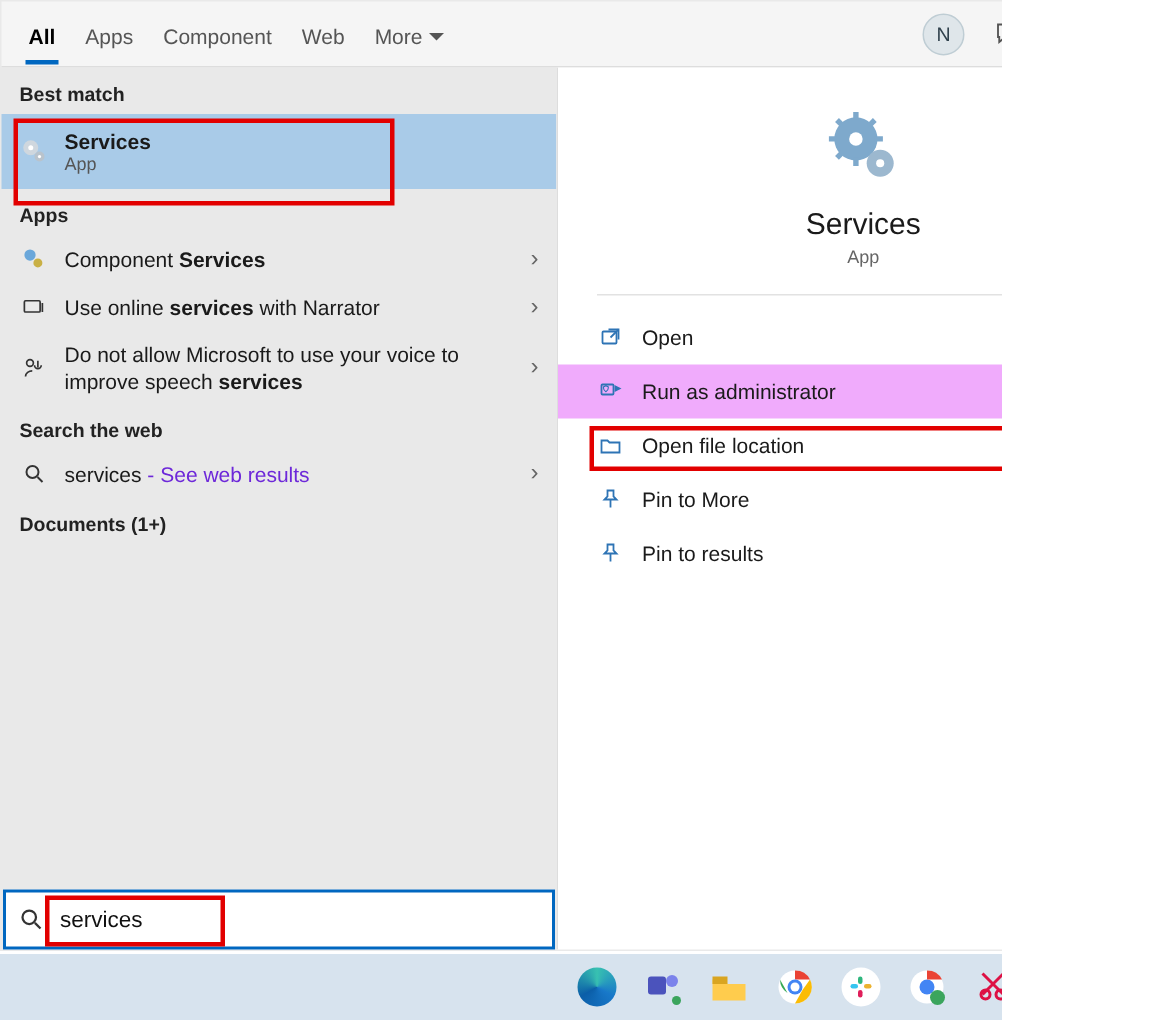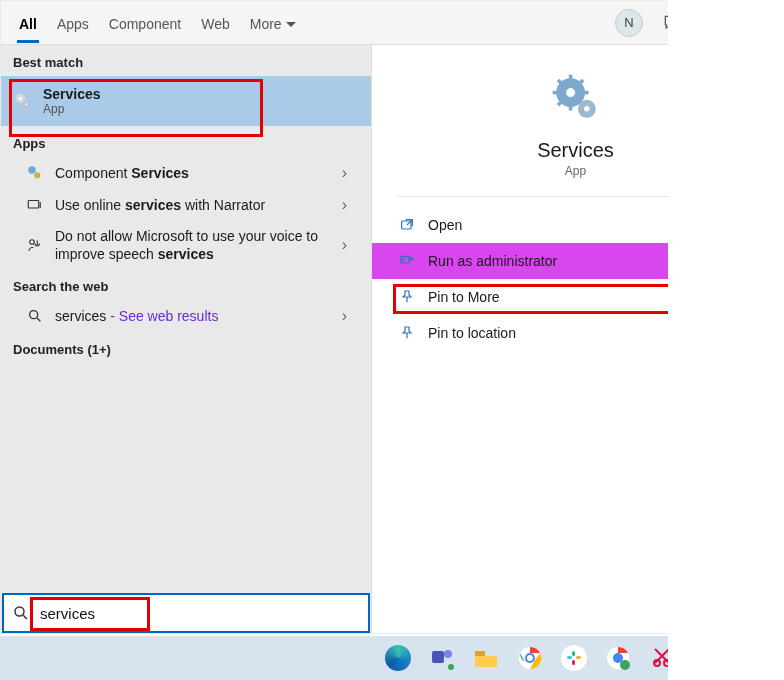--- a/index.html
+++ b/index.html
@@ -15,37 +15,37 @@
   .tabs-right { margin-left: auto; display: flex; align-items: center; gap: 18px; padding-right: 8px; }
   .avatar { width: 28px; height: 28px; border-radius: 50%; background: #dfe6ea; border: 1px solid #bfcdd4; display: flex; align-items: center; justify-content: center; font-size: 13px; color: #31424d; }
   .iconbtn { width: 22px; height: 22px; display: flex; align-items: center; justify-content: center; color: #555; }
   .dots { font-size: 18px; letter-spacing: 2px; color: #555; }
   .closex svg { width: 16px; height: 16px; stroke: #555; }
   
   .body { display: flex; height: calc(100% - 44px); }
   .left { width: 370px; background: #e9e9e9; padding-bottom: 8px; }
   .right { flex: 1; background: #fff; border-left: 1px solid #ddd; position: relative; }
   .section-title { font-weight: 600; font-size: 13px; padding: 10px 12px 6px; color: #222; }
-  .result-row { display: flex; align-items: center; padding: 6px 24px; gap: 10px; position: relative; }
+  .result-row { display: flex; align-items: center; padding: 6px 12px; gap: 10px; position: relative; }
   .result-row .chev { margin-left: auto; color: #666; font-size: 16px; }
   .result-row.best { background: #a9cbe8; padding: 10px 12px; }
   .row-icon { width: 20px; height: 20px; display: flex; align-items: center; justify-content: center; flex: 0 0 20px; }
   .ri-text { flex: 1; }
   .ri-title { font-size: 14px; color: #1a1a1a; }
   .ri-title.bold { font-weight: 700; }
   .ri-sub { font-size: 12px; color: #555; }
   .part-bold b { font-weight: 700; }
   
   .detail-hero { display: flex; flex-direction: column; align-items: center; padding-top: 26px; }
   .gear-big { width: 54px; height: 54px; }
   .detail-title { font-size: 20px; margin-top: 14px; }
   .detail-sub { font-size: 12px; color: #666; margin-top: 2px; }
   .detail-sep { height: 1px; background: #e2e2e2; margin: 18px 26px 10px; }
   .action { display: flex; align-items: center; gap: 12px; padding: 9px 26px; color: #1a1a1a; }
-  .action.hover { background: #d946ef; }
+  .action.hover { background: #f0abfc; }
   .action .aicon { width: 18px; height: 18px; color: #2e74b5; display: flex; align-items: center; justify-content: center; }
   .highlight-action { position: absolute; left: 392px; top: 283px; width: 306px; height: 30px; border: 3px solid #e20000; pointer-events: none; }
   .highlight-best { position: absolute; left: 8px; top: 78px; width: 254px; height: 58px; border: 3px solid #e20000; pointer-events: none; }
   
   .searchbar { position: absolute; left: 2px; bottom: 47px; width: 368px; height: 40px; background: #fff; border: 2px solid #0067c0; display: flex; align-items: center; padding: 0 8px; gap: 8px; }
   .searchbar .sicon { width: 18px; height: 18px; color: #333; }
   .searchbar input { border: none; outline: none; font-size: 15px; flex: 1; font-family: inherit; color: #111; background: transparent; }
   .highlight-search { position: absolute; left: 30px; bottom: 49px; width: 120px; height: 34px; border: 3px solid #e20000; pointer-events: none; }
   
   .taskbar { position: absolute; left: 0; bottom: 0; width: 784px; height: 44px; background: #d7e3ee; display: flex; align-items: center; padding-left: 380px; gap: 8px; }
@@ -199,32 +199,40 @@
                 <rect x="3" y="5" width="12" height="10" rx="1"></rect>
                 <path d="M17 7l4 2-4 2z" fill="#2e74b5"></path>
                 <path d="M15 11c0 3 2 5 4 6 2-1 4-3 4-6v-2l-4-2-4 2z" transform="translate(-4 2) scale(0.6)"></path>
               </svg>
             </div>
         <span>Run as administrator</span>
       </div>
       <div class="action">
         <div class="aicon">
               <svg viewBox="0 0 24 24" width="16" height="16" fill="none" stroke="#2e74b5" stroke-width="1.8">
+                <path d="M3 7h6l2 2h10v10H3z"></path>
+              </svg>
+            </div>
+        <span>Open file location</span>
+      </div>
+      <div class="action">
+        <div class="aicon">
+              <svg viewBox="0 0 24 24" width="16" height="16" fill="none" stroke="#2e74b5" stroke-width="1.8">
                 <path d="M9 3h6v6l3 3H6l3-3zM12 12v8"></path>
               </svg>
             </div>
         <span>Pin to More</span>
       </div>
       <div class="action">
         <div class="aicon">
               <svg viewBox="0 0 24 24" width="16" height="16" fill="none" stroke="#2e74b5" stroke-width="1.8">
                 <path d="M9 3h6v6l3 3H6l3-3zM12 12v8"></path>
               </svg>
             </div>
-        <span>Pin to location</span>
+        <span>Pin to results</span>
       </div>
     </div>
   </div>
 
   <div class="highlight-best"></div>
   <div class="highlight-action"></div>
 </div>
 
 <div class="searchbar">
   <div class="sicon">

